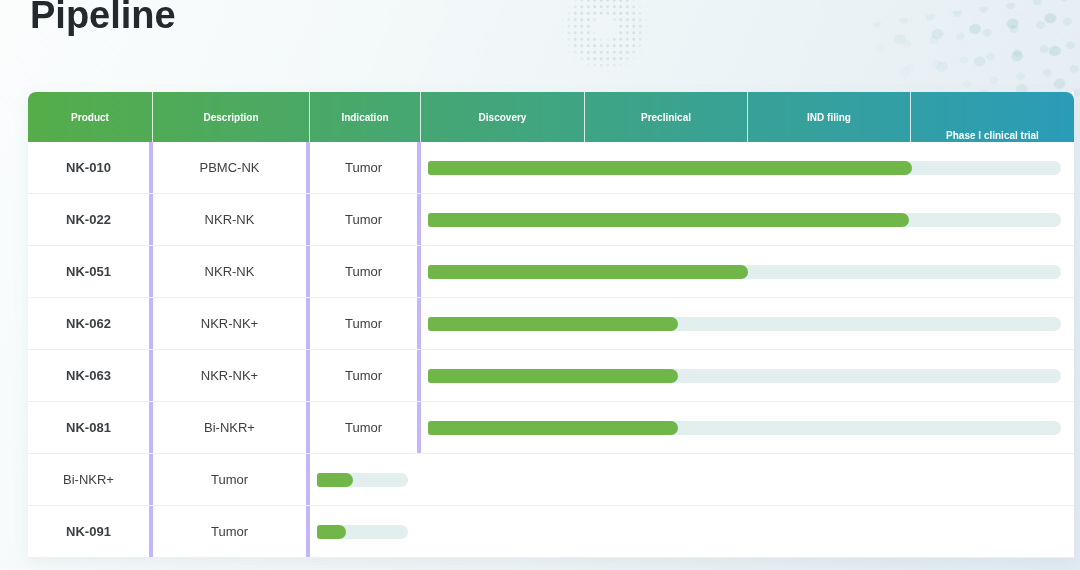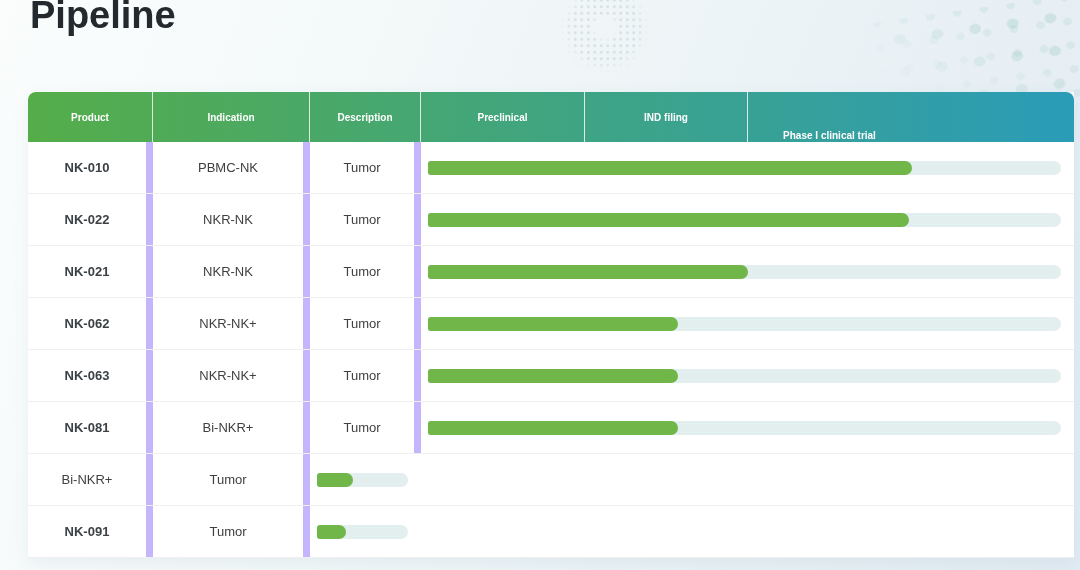--- a/index.html
+++ b/index.html
@@ -51,21 +51,21 @@
   .tbody{background:#fff;}
   .tr{
     display:grid;grid-template-columns:125px 157px 111px 653px;
     height:52px;box-sizing:border-box;border-bottom:1px solid #efefef;
   }
   .td{
     display:flex;align-items:center;justify-content:center;
     font-size:13px;color:#404040;
   }
   .td.product{font-weight:700;color:#3c4145;}
-  .td.product,.td.desc,.td.ind{border-right:7px solid #c4b5fd;}
+  .td.product,.td.desc,.td.ind{border-right:4px solid #c4b5fd;}
   .td.barcell{justify-content:flex-start;padding:0 13px 0 7px;}
   .track{
     position:relative;flex:1;height:14px;
     background:var(--track,#e3eeee);
     border-radius:3px 8px 8px 3px;
   }
   .fill{
     position:absolute;left:0;top:0;bottom:0;
     background:var(--bar-green,#70b648);
     border-radius:3px 7px 7px 3px;
@@ -75,22 +75,23 @@
 <body>
 
 <div class="page">
   <div class="deco-swirl"></div>
   <div class="deco-dots"></div>
   <h1 class="title">Pipeline</h1>
 
   <div class="card">
     <div class="thead" id="thead">
         <div class="th">Product</div>
+        <div class="th">Description</div>
         <div class="th">Indication</div>
-        <div class="th">Description</div>
+        <div class="th">Discovery</div>
         <div class="th">Preclinical</div>
         <div class="th">IND filing</div>
         <div class="th">Phase I clinical trial</div>
       </div>
     <div class="tbody" id="tbody">
         <div class="tr">
     <div class="td product">NK-010</div>
     <div class="td desc">PBMC-NK</div>
     <div class="td ind">Tumor</div>
     <div class="td barcell">
@@ -103,21 +104,21 @@
     <div class="td product">NK-022</div>
     <div class="td desc">NKR-NK</div>
     <div class="td ind">Tumor</div>
     <div class="td barcell">
       <div class="track">
         <div class="fill" style="width: 76%;"></div>
       </div>
     </div>
   </div>
         <div class="tr">
-    <div class="td product">NK-021</div>
+    <div class="td product">NK-051</div>
     <div class="td desc">NKR-NK</div>
     <div class="td ind">Tumor</div>
     <div class="td barcell">
       <div class="track">
         <div class="fill" style="width: 50.5%;"></div>
       </div>
     </div>
   </div>
         <div class="tr">
     <div class="td product">NK-062</div>

